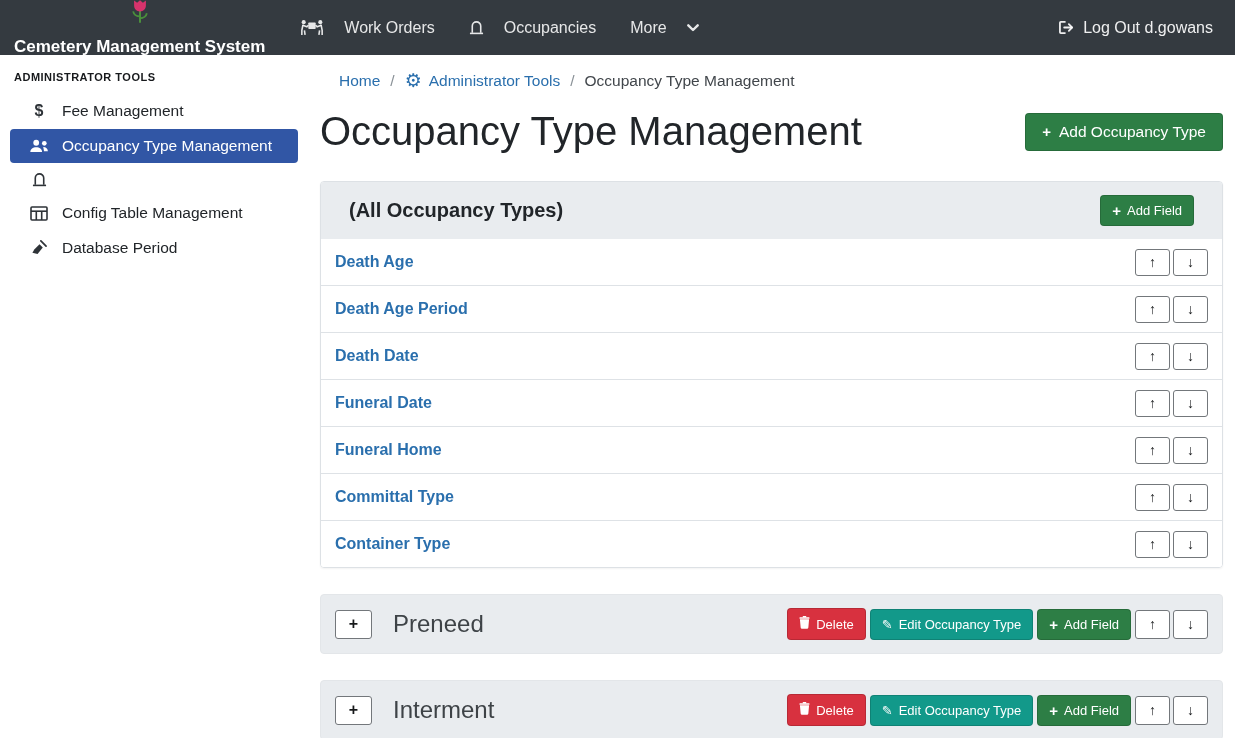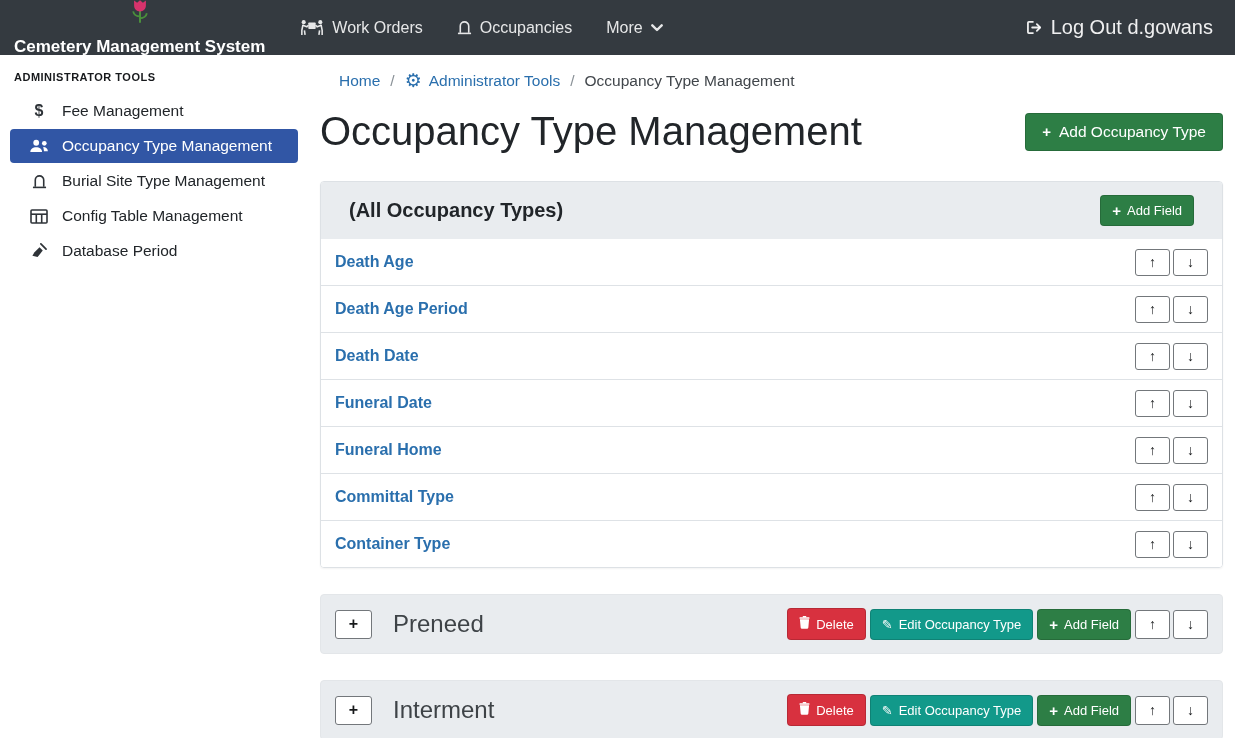--- a/index.html
+++ b/index.html
@@ -4,25 +4,25 @@
 <style>
   * { margin:0; padding:0; box-sizing:border-box; }
   html,body { width:1235px; height:738px; overflow:hidden; background:#fff;
               font-family:"Liberation Sans","DejaVu Sans",sans-serif; color:#212529; }
 
   
   .navbar { height:55px; background:#343a40; display:flex; align-items:center; padding:0 22px 0 14px; }
   .brand { display:flex; align-items:center; gap:9px; color:#fff; cursor:pointer;flex-direction:column; }
   .brand-title { font-size:17px; font-weight:bold; white-space:nowrap; }
   .nav-links { display:flex; align-items:center; margin-left:18px; }
-  .nav-link { display:flex; align-items:center; gap:8px; color:rgba(255,255,255,.88);
+  .nav-link { display:flex; align-items:center; gap:20px; color:rgba(255,255,255,.88);
               font-size:16px; padding:0 17px; cursor:pointer; text-decoration:none; }
   .nav-link .icon, .logout .icon { display:inline-flex; align-items:center; }
   .logout { margin-left:auto; display:flex; align-items:center; gap:8px; color:rgba(255,255,255,.92);
-            font-size:20px; cursor:pointer; text-decoration:none; }
+            font-size:16px; cursor:pointer; text-decoration:none; }
 
   
   .app { display:flex; height:683px;border-radius:11px; }
   .sidebar { width:308px; flex-shrink:0; padding-top:2px; }
   .main { flex:1; padding:16px 12px 0 12px; overflow:hidden; }
 
   
   .sidebar-heading { padding:14px 14px 10px; font-size:11px; font-weight:bold;
                      letter-spacing:.5px; color:#17191c; }
   .sidebar-item { display:flex; align-items:center; gap:12px; margin:1px 10px;
@@ -163,21 +163,20 @@
       <span>Occupancy Type Management</span>
     </div>
 
     <div class="sidebar-item">
       <span class="icon">
         <svg viewBox="0 0 16 16" width="15" height="15">
           <path d="M3.5 13.5 V6.5 a4.5 4.5 0 0 1 9 0 V13.5" fill="none" stroke="currentColor" stroke-width="1.7"></path>
           <line x1="1" y1="14.3" x2="15" y2="14.3" stroke="currentColor" stroke-width="1.7"></line>
         </svg>
       </span>
-      <span>Burial Site Type Management</span>
     </div>
 
     <div class="sidebar-item">
       <span class="icon">
         <svg viewBox="0 0 18 15" width="18" height="15">
           <rect x="1" y="1" width="16" height="13" rx="1" fill="none" stroke="currentColor" stroke-width="1.6"></rect>
           <line x1="1" y1="5.2" x2="17" y2="5.2" stroke="currentColor" stroke-width="1.6"></line>
           <line x1="6.3" y1="5.2" x2="6.3" y2="14" stroke="currentColor" stroke-width="1.6"></line>
           <line x1="11.7" y1="5.2" x2="11.7" y2="14" stroke="currentColor" stroke-width="1.6"></line>
         </svg>

